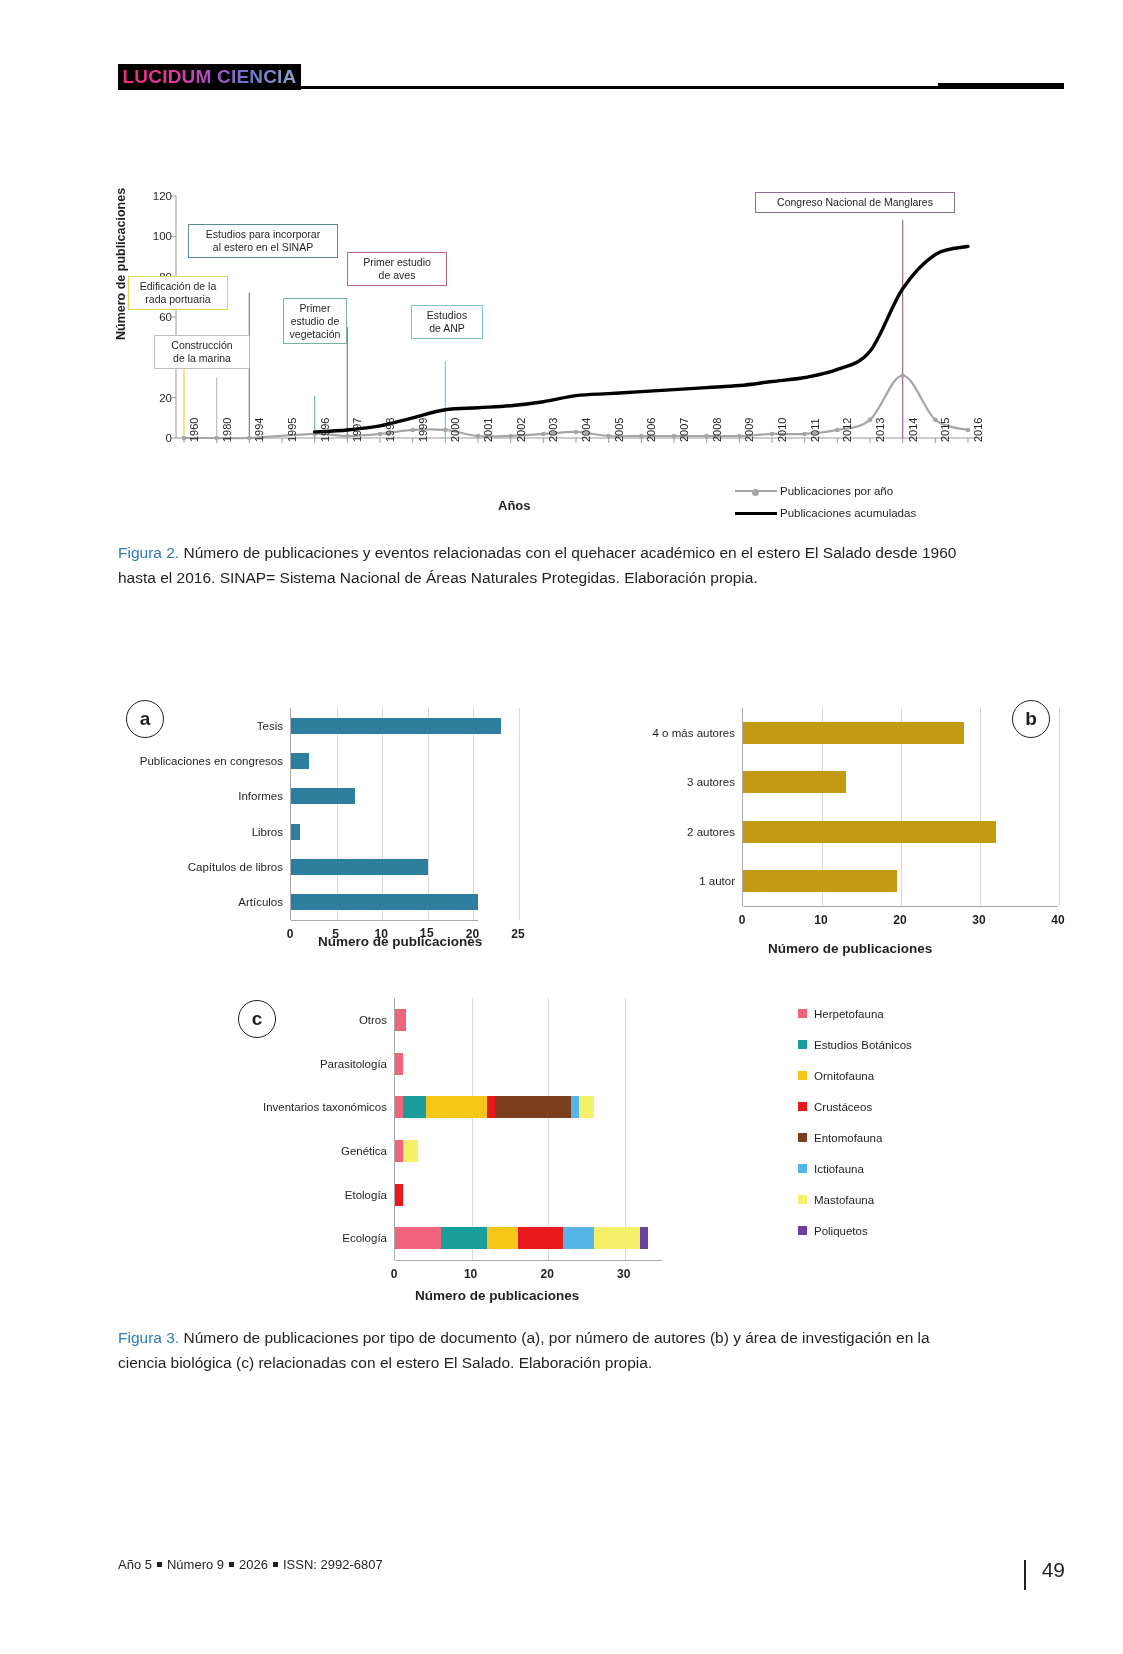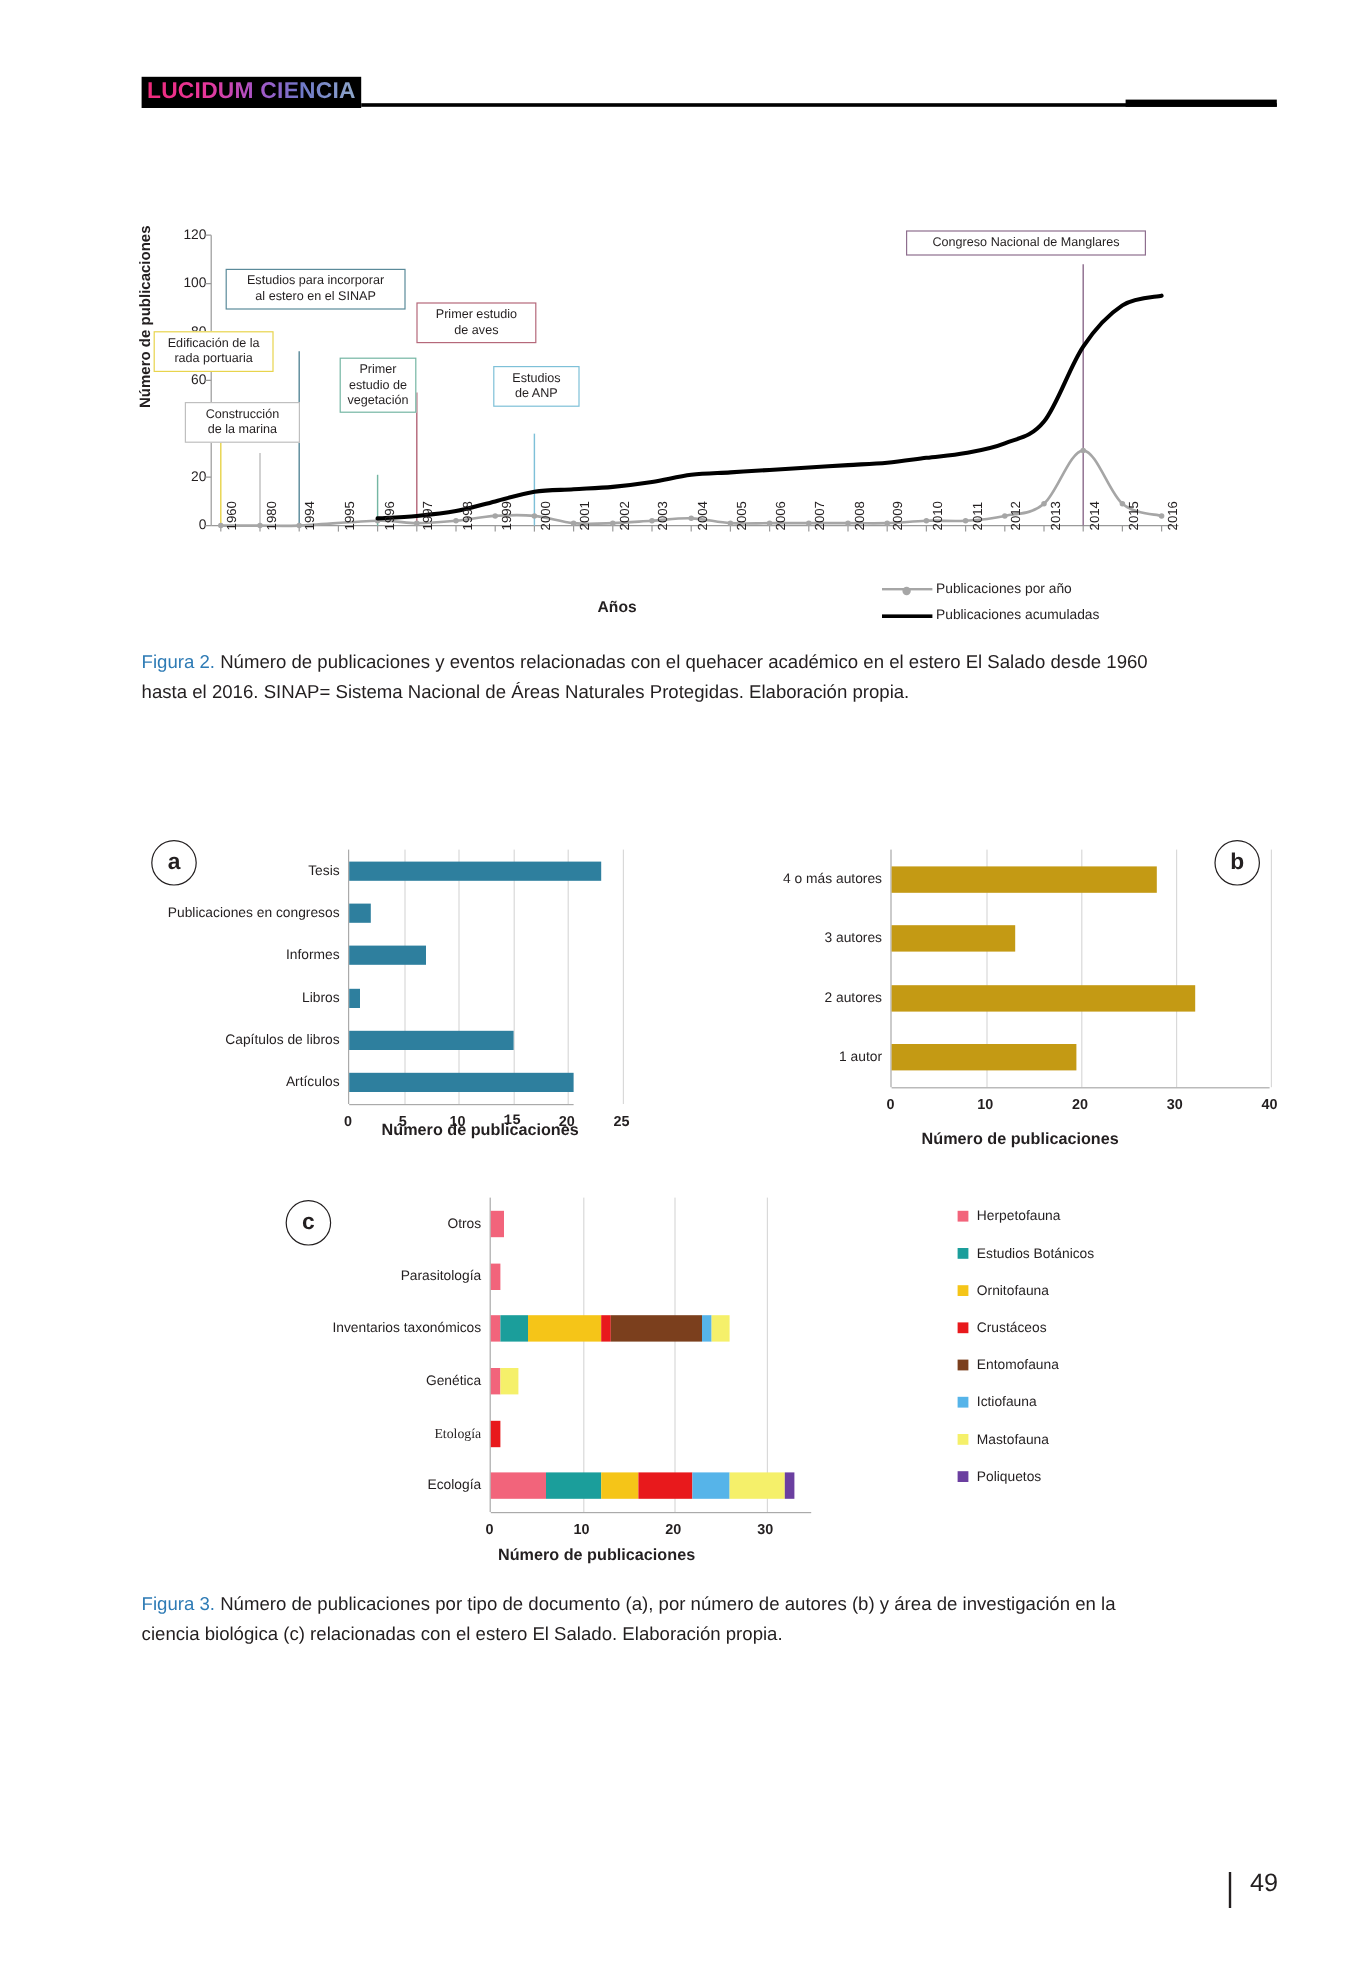--- a/index.html
+++ b/index.html
@@ -310,42 +310,42 @@
         <div class="ticklabel" style="left: 79px; top: 205px;">10</div>
         <div class="ticklabel" style="left: 158px; top: 205px;">20</div>
         <div class="ticklabel" style="left: 237px; top: 205px;">30</div>
         <div class="ticklabel" style="left: 316px; top: 205px;">40</div>
       </div>
     <div class="xtitle" id="xtitle-b" style="position:absolute; left:250px; top:255px; font-size:13.5px; font-weight:bold;">Número de publicaciones</div>
   </div>
 
   <div class="panel" id="panel-c" style="left:92px; top:300px; width:854px; height:330px;">
     <div class="panel-badge" style="left:28px; top:14px;">c</div>
-    <div class="bchart" id="chart-c" style="left:198px; top:12px; width:268px; height:262px;text-align:center;">
+    <div class="bchart" id="chart-c" style="left:184px; top:12px; width:268px; height:262px;text-align:center;">
         <div class="plot" style="width: 268px; height: 262px;">
           <div class="gridline" style="left: 76.5714px;"></div>
           <div class="gridline" style="left: 153.143px;"></div>
           <div class="gridline" style="left: 229.714px;"></div>
           <div class="axisline" style="top: 262px;"></div>
           <div class="catlabel" style="top: 21.8333px;">Otros</div>
           <div class="bar" title="Herpetofauna" style="left: 0px; width: 11.4857px; top: 10.8333px; height: 22px; background: rgb(242, 100, 123);"></div>
           <div class="catlabel" style="top: 65.5px;">Parasitología</div>
           <div class="bar" title="Herpetofauna" style="left: 0px; width: 7.65714px; top: 54.5px; height: 22px; background: rgb(242, 100, 123);"></div>
           <div class="catlabel" style="top: 109.167px;">Inventarios taxonómicos</div>
           <div class="bar" title="Herpetofauna" style="left: 0px; width: 7.65714px; top: 98.1667px; height: 22px; background: rgb(242, 100, 123);"></div>
           <div class="bar" title="Estudios Botánicos" style="left: 7.65714px; width: 22.9714px; top: 98.1667px; height: 22px; background: rgb(27, 158, 155);"></div>
           <div class="bar" title="Ornitofauna" style="left: 30.6286px; width: 61.2571px; top: 98.1667px; height: 22px; background: rgb(245, 197, 24);"></div>
           <div class="bar" title="Crustáceos" style="left: 91.8857px; width: 7.65714px; top: 98.1667px; height: 22px; background: rgb(232, 25, 28);"></div>
           <div class="bar" title="Entomofauna" style="left: 99.5429px; width: 76.5714px; top: 98.1667px; height: 22px; background: rgb(123, 63, 29);"></div>
           <div class="bar" title="Ictiofauna" style="left: 176.114px; width: 7.65714px; top: 98.1667px; height: 22px; background: rgb(86, 180, 233);"></div>
           <div class="bar" title="Mastofauna" style="left: 183.771px; width: 15.3143px; top: 98.1667px; height: 22px; background: rgb(245, 240, 106);"></div>
           <div class="catlabel" style="top: 152.833px;">Genética</div>
           <div class="bar" title="Herpetofauna" style="left: 0px; width: 7.65714px; top: 141.833px; height: 22px; background: rgb(242, 100, 123);"></div>
           <div class="bar" title="Mastofauna" style="left: 7.65714px; width: 15.3143px; top: 141.833px; height: 22px; background: rgb(245, 240, 106);"></div>
-          <div class="catlabel" style="top: 196.5px; font-family: Liberation Serif, serif;">Etología</div>
+          <div class="catlabel" style="top: 196.5px;">Etología</div>
           <div class="bar" title="Crustáceos" style="left: 0px; width: 7.65714px; top: 185.5px; height: 22px; background: rgb(232, 25, 28);"></div>
           <div class="catlabel" style="top: 240.167px;">Ecología</div>
           <div class="bar" title="Herpetofauna" style="left: 0px; width: 45.9429px; top: 229.167px; height: 22px; background: rgb(242, 100, 123);"></div>
           <div class="bar" title="Estudios Botánicos" style="left: 45.9429px; width: 45.9429px; top: 229.167px; height: 22px; background: rgb(27, 158, 155);"></div>
           <div class="bar" title="Ornitofauna" style="left: 91.8857px; width: 30.6286px; top: 229.167px; height: 22px; background: rgb(245, 197, 24);"></div>
           <div class="bar" title="Crustáceos" style="left: 122.514px; width: 45.9429px; top: 229.167px; height: 22px; background: rgb(232, 25, 28);"></div>
           <div class="bar" title="Ictiofauna" style="left: 168.457px; width: 30.6286px; top: 229.167px; height: 22px; background: rgb(86, 180, 233);"></div>
           <div class="bar" title="Mastofauna" style="left: 199.086px; width: 45.9429px; top: 229.167px; height: 22px; background: rgb(245, 240, 106);"></div>
           <div class="bar" title="Poliquetos" style="left: 245.029px; width: 7.65714px; top: 229.167px; height: 22px; background: rgb(107, 63, 160);"></div>
         </div>
@@ -390,17 +390,18 @@
         </div>
       </div>
   </div>
 </div>
 
 <div class="caption" id="caption3">
   <span class="lead">Figura 3.</span><span> Número de publicaciones por tipo de documento (a), por número de autores (b) y área de investigación en la ciencia biológica (c) relacionadas con el estero El Salado. Elaboración propia.</span>
 </div>
 
 <div class="footer">
+  <div id="footer-line1"><span>Año 5</span><span class="sq"></span><span>Número 9</span><span class="sq"></span><span>2026</span><span class="sq"></span><span>ISSN: 2992-6807</span></div>
 </div>
 <div class="pagenum">
   <span class="bar"></span>
   <span>49</span>
 </div>
 
 </body></html>

